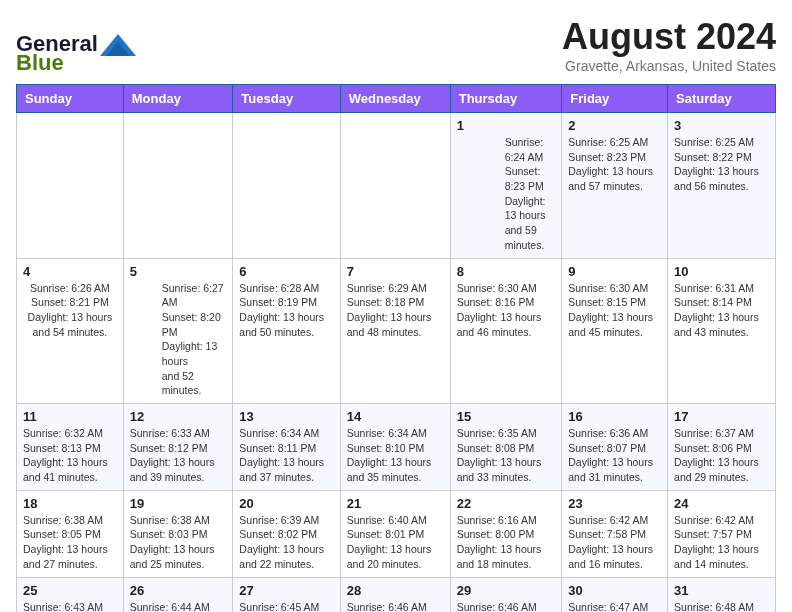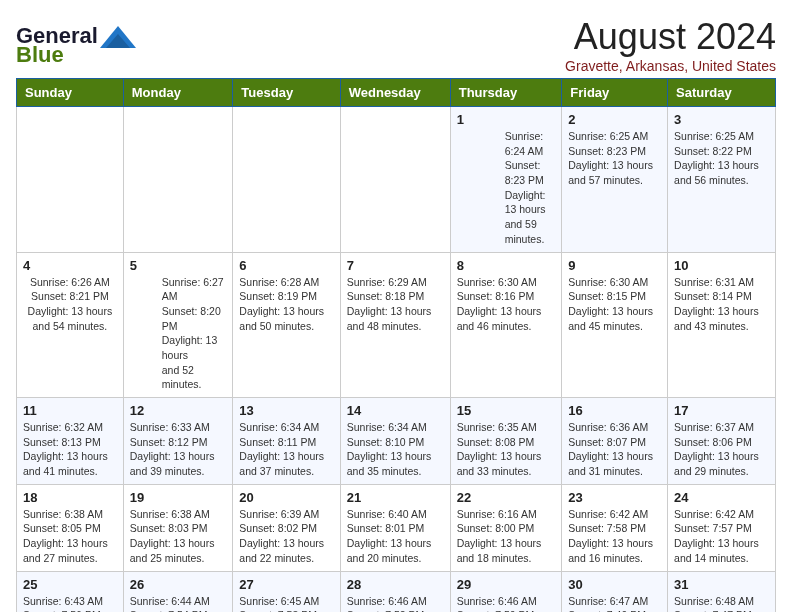--- a/index.html
+++ b/index.html
@@ -6,53 +6,53 @@
     body {
       font-family: Arial, sans-serif;
       background: #fff;
       width: 792px;
       min-height: 612px;
       padding: 16px;
     }
     .header-area {
       display: flex;
       justify-content: space-between;
-      align-items: center;
-      margin-bottom: 4px;
+      align-items: flex-end;
+      margin-bottom: 10px;
     }
     .logo {
       display: flex;
       flex-direction: column;
       align-items: flex-start;
     }
     .logo-text {
       font-size: 22px;
       font-weight: bold;
       color: #1a1a2e;
       line-height: 1;
     }
     .title-area {
       text-align: right;
     }
     .month-title {
       font-size: 36px;
-      font-weight: normal;
+      font-weight: bold;
       color: #222;
     }
     .location-title {
       font-size: 14px;
-      color: #7f1d1d;
+      color: #737373;
     }
     .calendar-table {
       width: 100%;
       border-collapse: collapse;
       font-size: 11px;
     }
     .calendar-table th {
-      background: #4d7c0f;
+      background: #8b5cf6;
       color: #fff;
       text-align: left;
       padding: 6px 8px;
       font-size: 13px;
       font-weight: bold;
       border: 1px solid #1a5fa0;
     }
     .calendar-table td {
       border: 1px solid #ccc;
       vertical-align: top;

